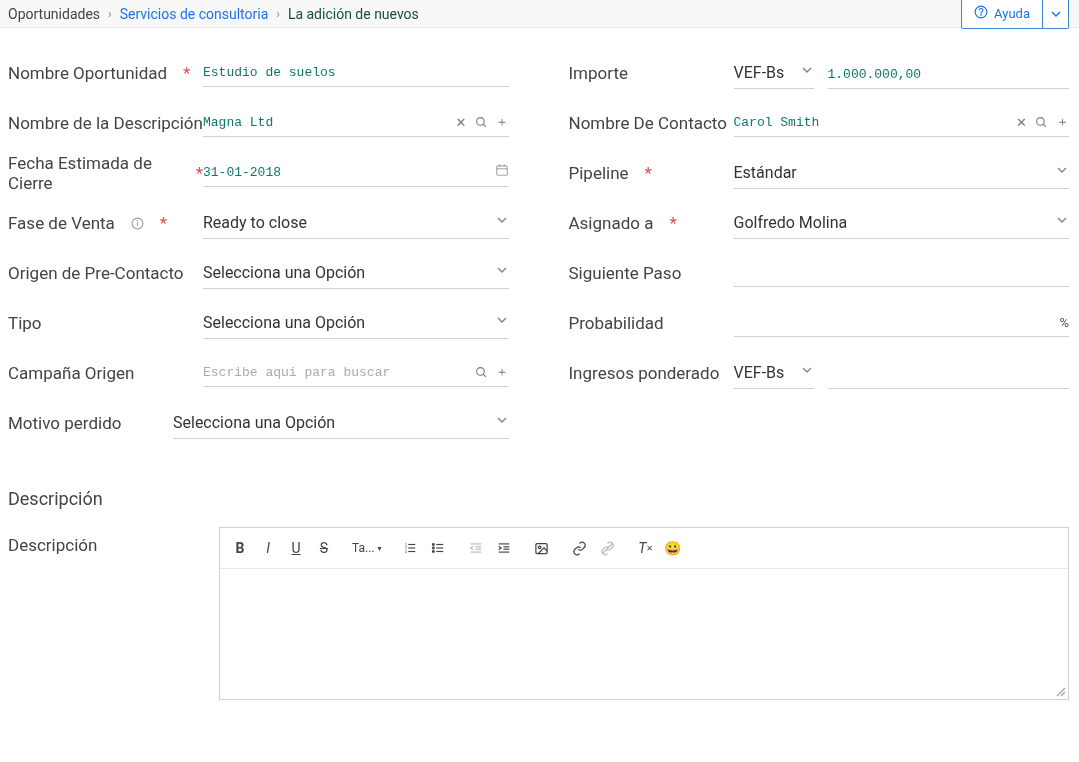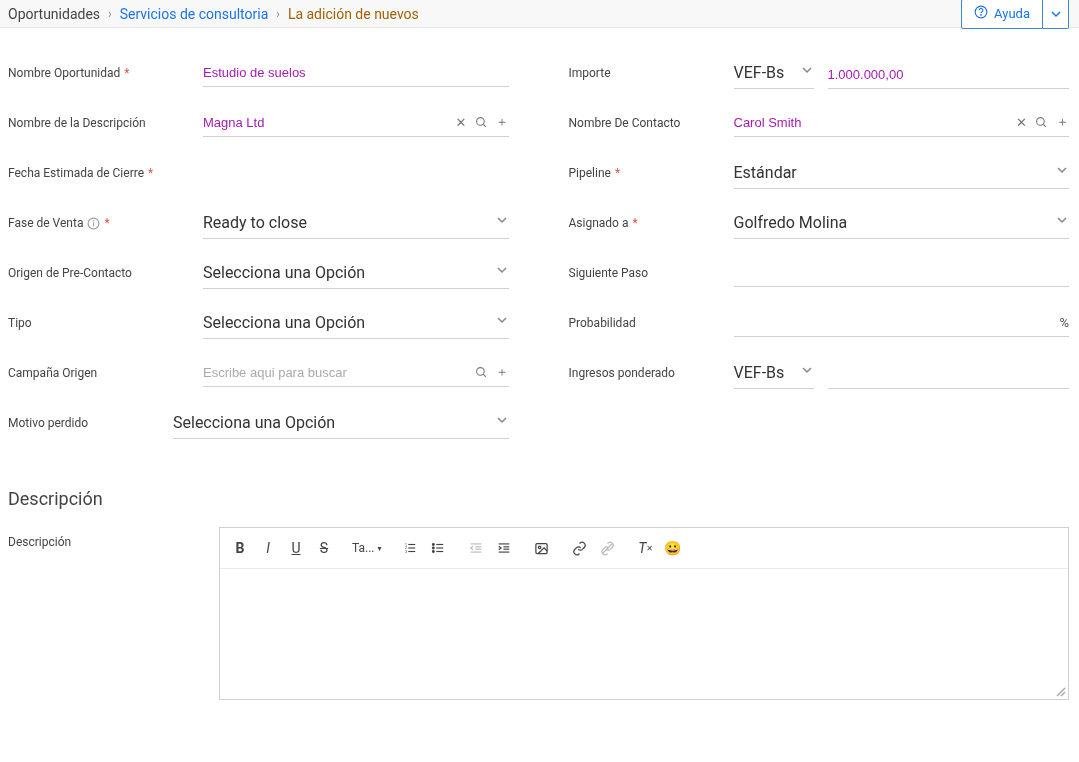--- a/index.html
+++ b/index.html
@@ -22,21 +22,21 @@
   }
   .breadcrumb {
     display: flex;
     align-items: center;
     gap: 8px;
     font-size: 14px;
   }
   .breadcrumb .root { color: #444; }
   .breadcrumb .link { color: #1a73e8; cursor: pointer; }
   .breadcrumb .sep { color: #888; font-size: 12px; }
-  .breadcrumb .cur { color: #a16207; }
+  .breadcrumb .cur { color: #14532d; }
   .top-actions { display: flex; align-items: center; }
   .help-btn {
     border: 1px solid #3a87d8;
     color: #1a73e8;
     background: #fff;
     height: 30px;
     padding: 0 12px;
     display: flex;
     align-items: center;
     gap: 6px;
@@ -70,39 +70,40 @@
     column-gap: 60px;
   }
   .row {
     display: flex;
     align-items: center;
     min-height: 50px;
   }
   .lbl {
     flex: 0 0 195px;
     color: #444;
-    font-size: 12px;
-    display: flex;
-    align-items: center;
-    gap: 4px;
+    font-size: 17px;
+    display: flex;
+    align-items: center;
+    gap: 16px;
   }
   .lbl .req { color: #e05050; }
   .fld {
     flex: 1;
     position: relative;
   }
   .underline {
     width: 100%;
     border: none;
     border-bottom: 1px solid #d0d0d0;
     font-size: 13px;
     padding: 6px 0;
     outline: none;
     background: transparent;
-    color: #a21caf;
+    color: #0f766e;
+    font-family: Liberation Mono, monospace;
   }
   .underline::placeholder { color: #aaa; }
   .with-icons { padding-right: 60px; }
   .with-date { padding-right: 24px; }
   .icons {
     position: absolute;
     right: 0;
     top: 4px;
     display: flex;
     align-items: center;
@@ -293,20 +294,33 @@
           <span>＋</span>
         </div>
       </div>
     </div>
 
     <div class="row">
       <div class="lbl">
         <span>Fecha Estimada de Cierre</span>
         <span class="req">*</span>
       </div>
+      <div class="fld">
+        <input class="underline with-date" value="31-01-2018" style="">
+        <div class="icons">
+          <span>
+            <svg width="14" height="14" viewBox="0 0 24 24" fill="none" stroke="#aaa" stroke-width="2">
+                <rect x="3" y="5" width="18" height="16" rx="2"></rect>
+                <line x1="3" y1="10" x2="21" y2="10"></line>
+                <line x1="8" y1="2" x2="8" y2="7"></line>
+                <line x1="16" y1="2" x2="16" y2="7"></line>
+              </svg>
+          </span>
+        </div>
+      </div>
     </div>
 
     <div class="row">
       <div class="lbl" style="flex-basis:165px">
         <span>Pipeline</span>
         <span class="req">*</span>
       </div>
       <div class="fld">
         <div class="sel-wrap">
           <span class="val">Estándar</span>

